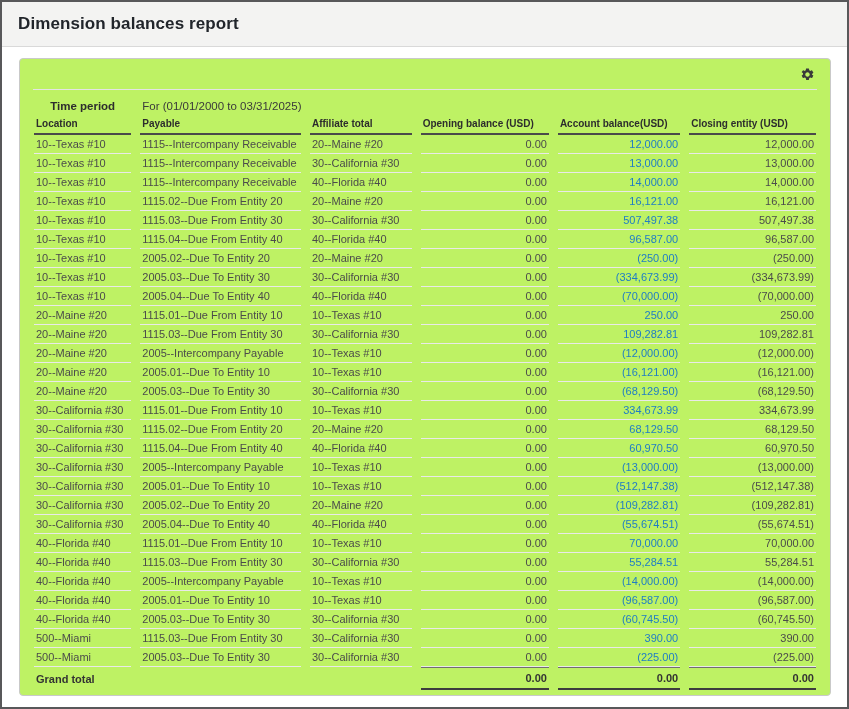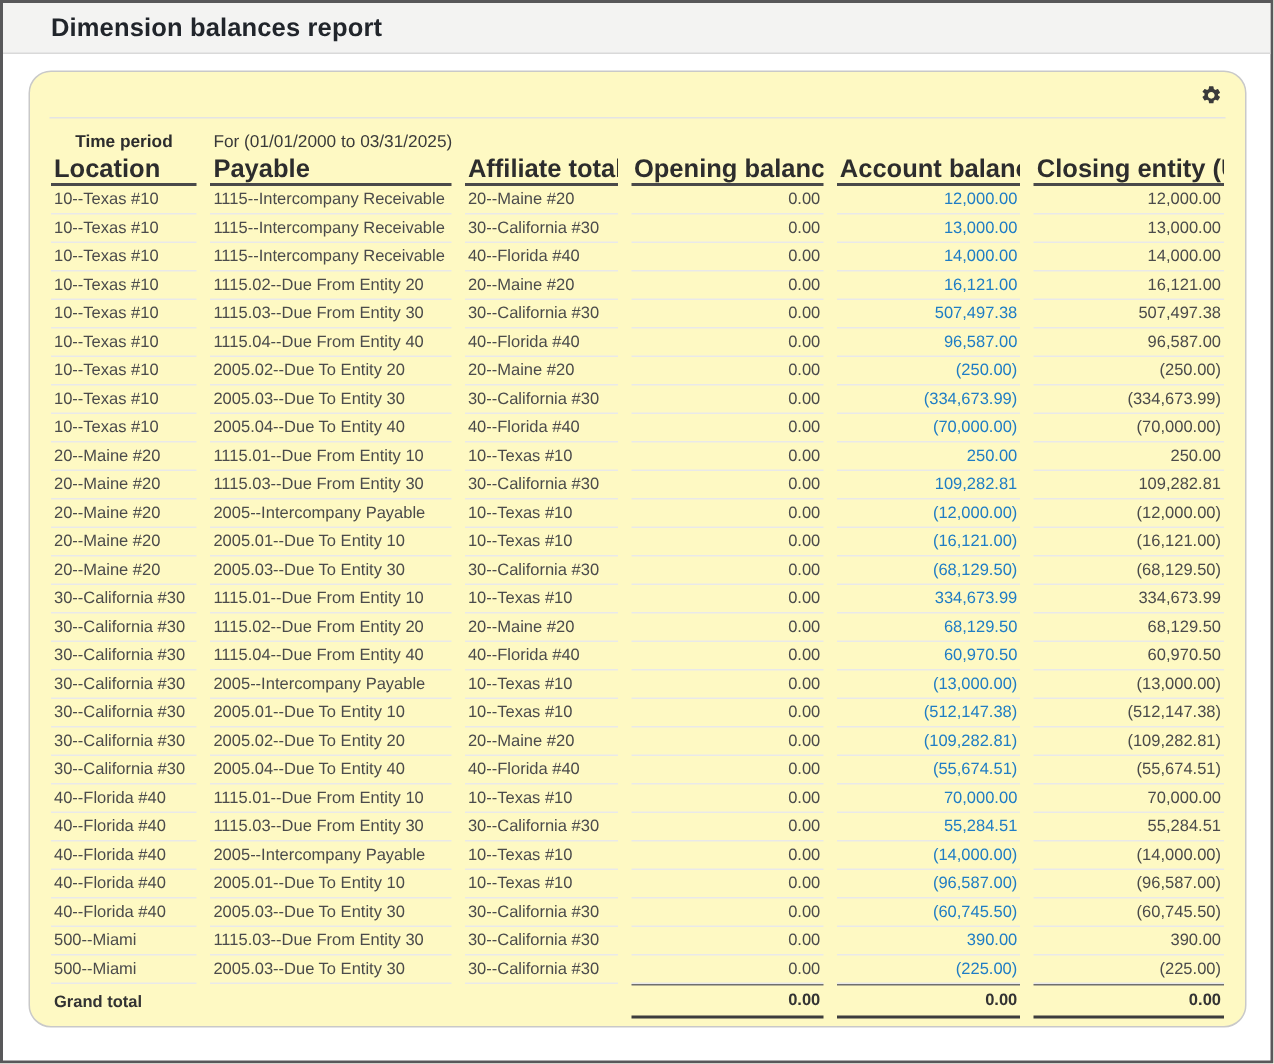--- a/index.html
+++ b/index.html
@@ -1,36 +1,36 @@
 <!DOCTYPE html>
 <html><head>
 <meta charset="utf-8">
 <style>
   * { margin:0; padding:0; box-sizing:border-box; }
   html,body { width:849px; height:709px; background:#fff; font-family:"Liberation Sans","DejaVu Sans",sans-serif; }
   .frame { width:849px; height:709px; border:2px solid #58585a; background:#fff; overflow:hidden; }
 
-  .titlebar { height:34px; background:#f3f3f2; border-bottom:1px solid #d9d9d9; display:flex; align-items:center; padding:0 32px; }
+  .titlebar { height:45px; background:#f3f3f2; border-bottom:1px solid #d9d9d9; display:flex; align-items:center; padding:0 16px; }
   .titlebar h1 { font-size:17px; font-weight:700; color:#21252b; letter-spacing:.1px; }
 
-  .card { margin:11px 16px 0 17px; height:638px; background:#fef9c3; border:1px solid #c9c9c9; border-radius:15px; overflow:hidden; }
+  .card { margin:11px 16px 0 17px; height:638px; background:#bef264; border:1px solid #c9c9c9; border-radius:4px; overflow:hidden; }
 
   .card-toolbar { height:31px; margin:0 13px; border-bottom:1px solid #e4e4e4; display:flex; align-items:center; justify-content:flex-end; }
   .icon-btn { background:none; border:none; cursor:pointer; padding:2px; display:flex; align-items:center; }
   .icon-btn svg { width:15px; height:15px; fill:#3a3a3a; }
 
   .table-wrap { padding:7px 5px 14px 5px; }
   table { width:100%; table-layout:fixed; border-collapse:separate; border-spacing:9px 0; }
   th, td { font-size:11px; line-height:12px; padding:3px 2px; overflow:hidden; white-space:nowrap; }
 
   thead th { color:#2d2d2d; font-weight:700; }
   tr.meta-row th { border-bottom:none; font-size:11.5px; }
   tr.meta-row .meta-label { text-align:center; }
   tr.meta-row .meta-value { font-weight:400; color:#3a3a3a; text-align:left;margin-top:23px; }
-  tr.head-row th { border-bottom:2px solid #4a4a4a; font-size:17px; }
+  tr.head-row th { border-bottom:2px solid #4a4a4a; font-size:10px; }
   .al { text-align:left; }
   .ar { text-align:left; }
 
   tbody td { color:#4b4b4b; border-bottom:1px solid #e9e9e9; }
   tbody td.num { text-align:right; }
   td.period a { color:#1f7dc5; text-decoration:none; cursor:pointer; }
 
   tfoot td { font-weight:700; color:#333; padding-top:4px; padding-bottom:4px; }
   tfoot td.num { text-align:right; border-top:1px solid #6f6f6f; border-bottom:2px solid #3d3d3d; }
 </style>

